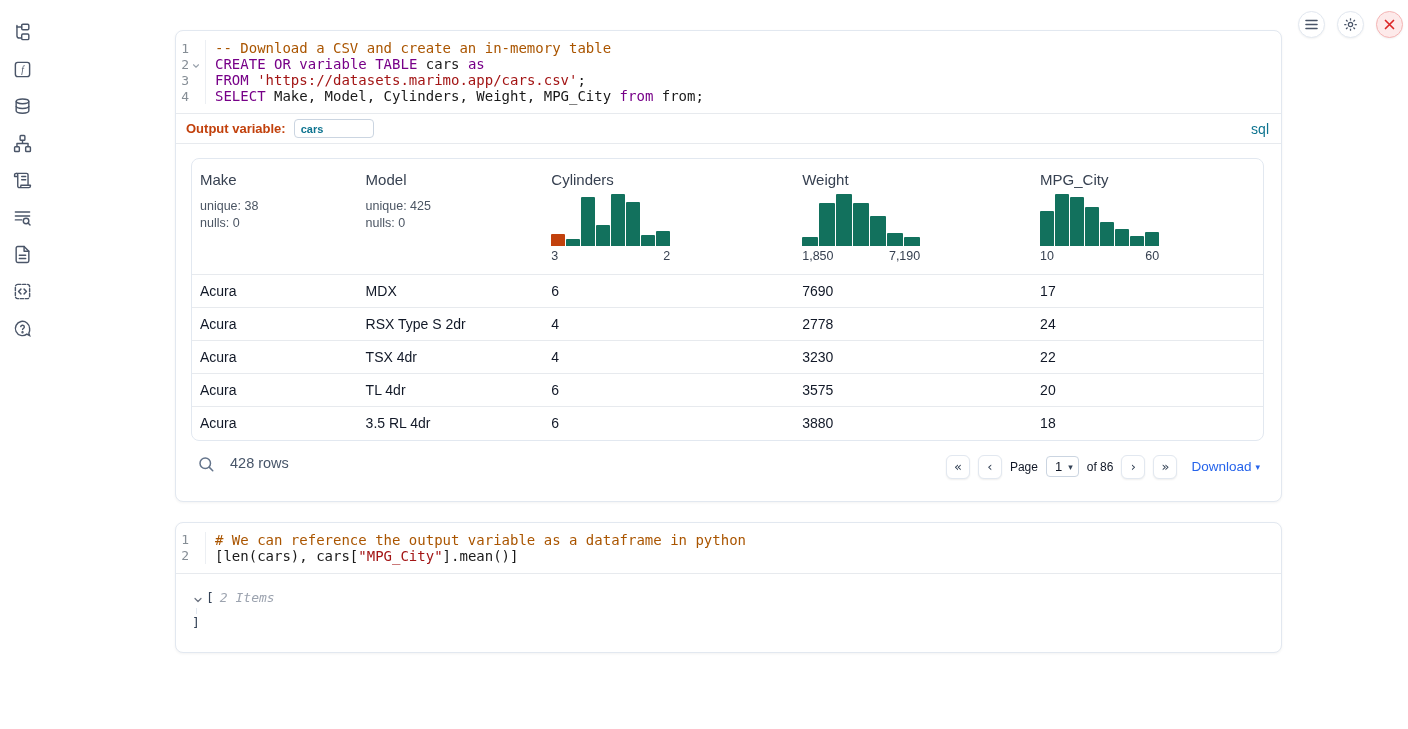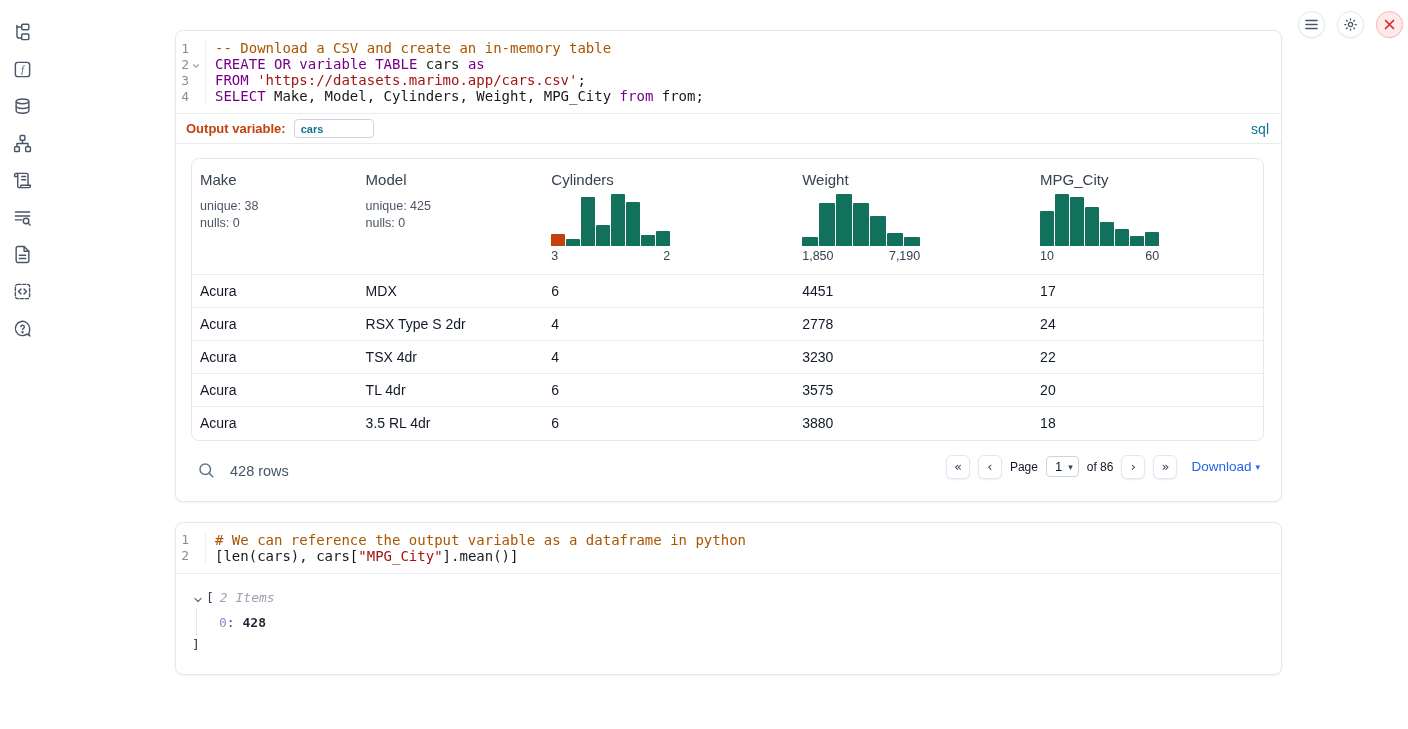--- a/index.html
+++ b/index.html
@@ -58,21 +58,21 @@
   .col-name { font-size:15px; color:#374151; }
   .col-stats { margin-top:10px; font-size:12.5px; color:#4b5563; line-height:17px; }
   .hist { margin-top:6px; display:inline-block; }
   .hist-bars { display:flex; align-items:flex-end; gap:1px; height:52px; }
   .hist-bar { border-radius:1px 1px 0 0; }
   .hist-axis { display:flex; justify-content:space-between; font-size:12.5px;
     color:#374151; margin-top:3px; }
   td { padding:7px 8px; border-top:1px solid #e7eaee; font-size:14px; color:#111827; height:33px; }
 
   
-  .table-footer { display:flex; align-items:flex-end; padding:14px 4px 8px 6px; }
+  .table-footer { display:flex; align-items:flex-start; padding:14px 4px 8px 6px; }
   .search-btn { width:18px; height:18px; color:#64748b; cursor:pointer; }
   .rows-label { margin-left:15px; font-size:14.5px; color:#475569; }
   .pager { margin-left:auto; display:flex; align-items:center; gap:8px; }
   .pg-btn { width:24px; height:24px; border:1px solid #e2e8f0; border-radius:6px;
     background:#fff; box-shadow:0 1px 2px rgba(0,0,0,.07); color:#334155;
     font-size:13px; display:flex; align-items:center; justify-content:center; cursor:pointer;
     font-family:"DejaVu Sans", sans-serif; }
   .page-label, .of-label { font-size:12px; color:#111827; }
   .page-select { display:flex; align-items:center; gap:6px; border:1px solid #cbd5e1;
     border-radius:4px; height:21px; padding:0 5px 0 8px; font-size:13px; color:#111827;
@@ -288,21 +288,21 @@
                       <span>10</span>
                       <span>60</span>
                     </div></div></th>
               </tr>
             </thead>
           <tbody id="table-body">
               <tr>
                 <td>Acura</td>
                 <td>MDX</td>
                 <td>6</td>
-                <td>4451</td>
+                <td>7690</td>
                 <td>17</td>
               </tr>
               <tr>
                 <td>Acura</td>
                 <td>RSX Type S 2dr</td>
                 <td>4</td>
                 <td>2778</td>
                 <td>24</td>
               </tr>
               <tr>
@@ -380,19 +380,18 @@
       <div class="tree-head">
         <span class="tree-chevron">
           <svg viewBox="0 0 24 24" fill="none" stroke="currentColor" stroke-width="2.4" stroke-linecap="round" stroke-linejoin="round" width="12" height="12">
             <path d="M6 9l6 6 6-6"></path>
           </svg>
         </span>
         <span>[</span>
         <span class="tree-items-label">2 Items</span>
       </div>
       <div class="tree-children" id="tree-children">
-          <div class="tree-entry"><span class="tree-key">0</span><span>: </span><span class="tree-val">428</span></div>
         </div>
       <div class="tree-close">]</div>
     </div>
   </div>
 
 </div>
 
 </body></html>

